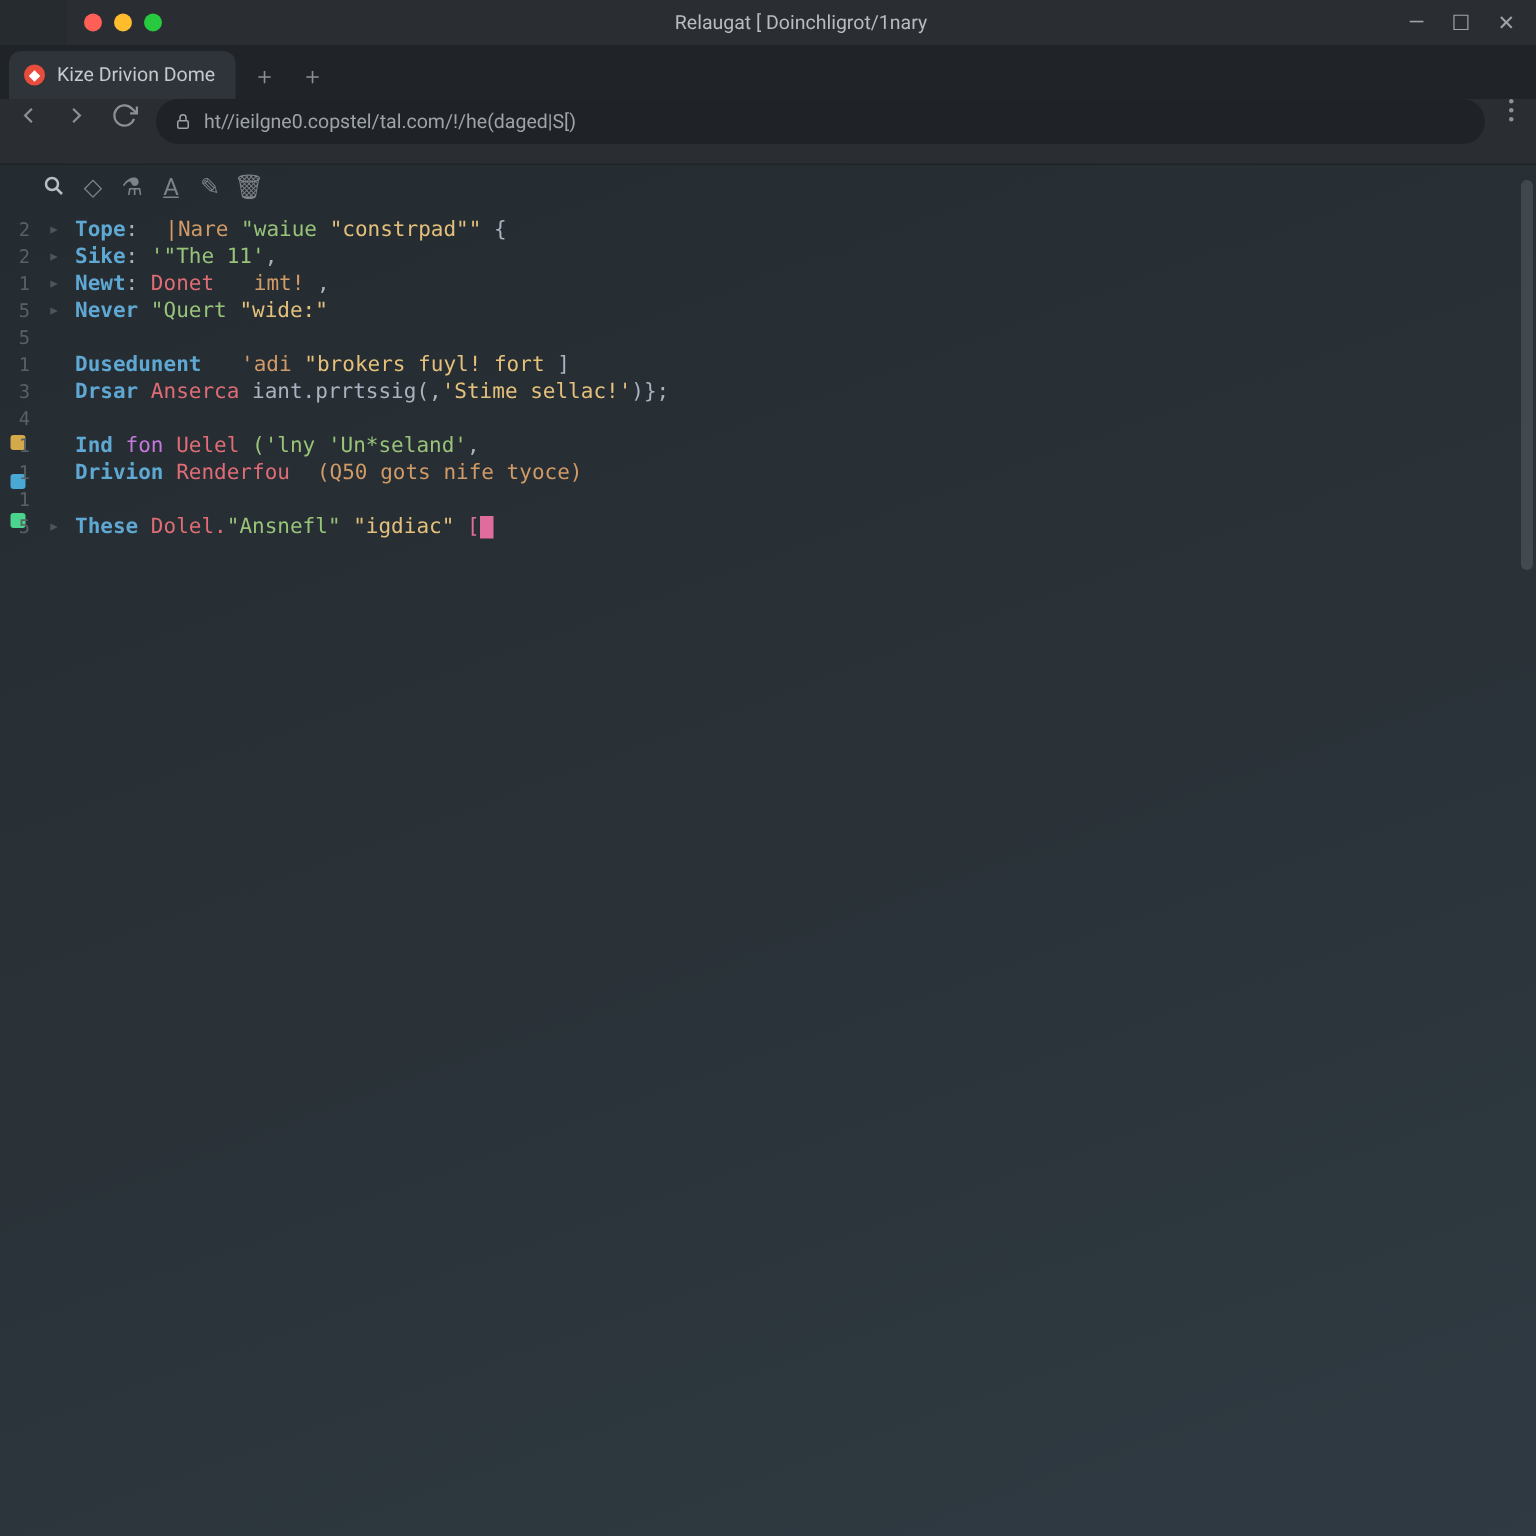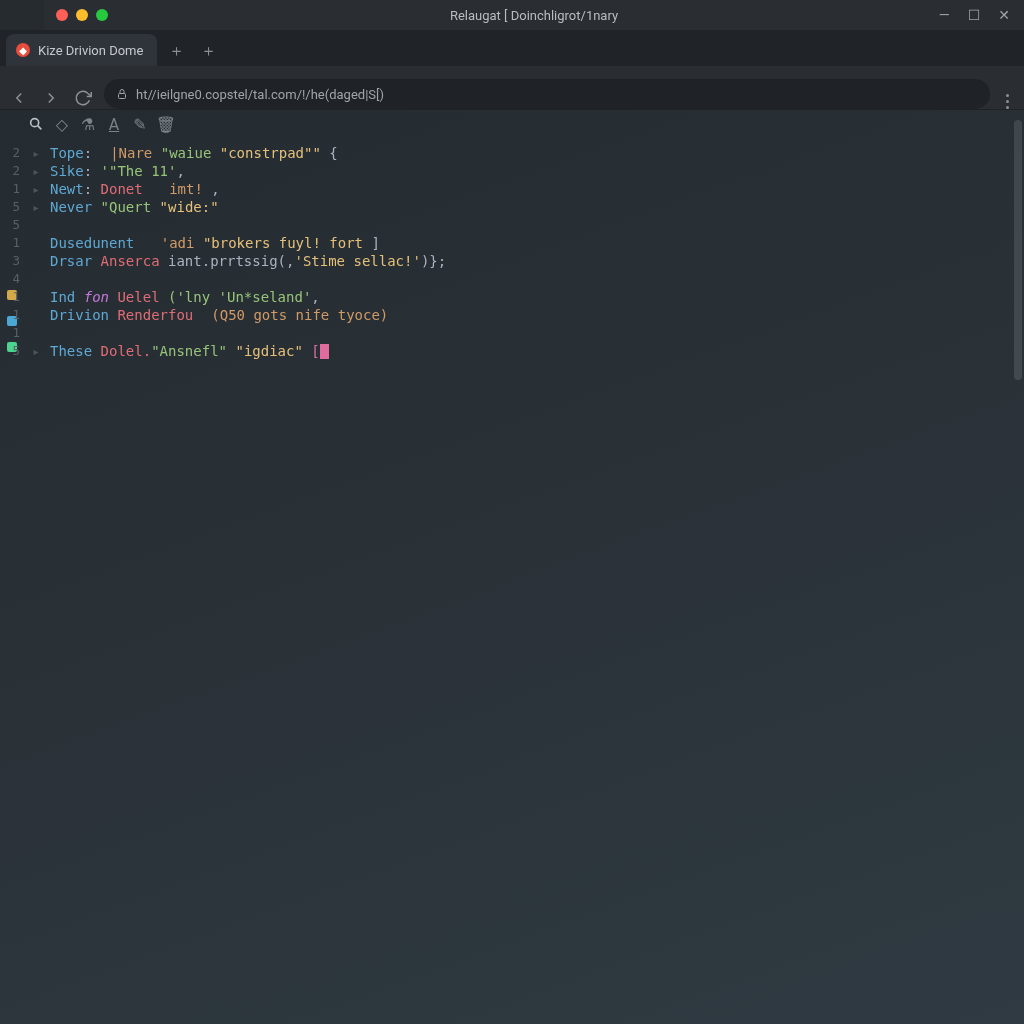--- a/index.html
+++ b/index.html
@@ -15,21 +15,21 @@
   .tl-green { background: #27c93f; }
   .title-text { position: absolute; left: 50%; transform: translateX(-50%); color: #b8bcc0; font-size: 13px; }
   .win-controls { margin-left: auto; display: flex; align-items: center; gap: 18px; padding-right: 14px; color: #9ea3a8; }
   .win-ctrl { font-size: 14px; cursor: pointer; }
   
   .tabbar { height: 36px; background: #202428; display: flex; align-items: flex-end; }
   .tab { height: 32px; background: #2f343a; border-radius: 8px 8px 0 0; display: flex; align-items: center; padding: 0 14px 0 10px; gap: 8px; margin-left: 6px; color: #c5c9cd; font-size: 13px; }
   .tab-favicon { width: 14px; height: 14px; border-radius: 50%; background: #e74c3c; font-size:10px; color:#fff; display:flex; align-items:center; justify-content:center;}
   .newtab { width: 26px; height: 26px; display: flex; align-items: center; justify-content: center; color: #8a8f94; margin-left: 6px; margin-bottom: 2px; cursor: pointer; }
   
-  .urlbar-row { height: 44px; background: #2a2e33; display: flex; align-items: flex-end; padding: 0 8px; gap: 10px; border-bottom: 1px solid rgba(0,0,0,0.25);}
+  .urlbar-row { height: 44px; background: #2a2e33; display: flex; align-items: flex-start; padding: 0 8px; gap: 10px; border-bottom: 1px solid rgba(0,0,0,0.25);}
   .nav-btn { width: 22px; height: 22px; display: flex; align-items: center; justify-content: center; color: #8c9196; cursor: pointer; }
   .nav-btn svg { width: 18px; height: 18px; }
   .urlbar { flex: 1; height: 30px; background: #1f2327; border-radius: 15px; display: flex; align-items: center; padding: 0 12px; gap: 8px; color: #9fa4a9; font-size: 13px; }
   .lock { width: 12px; height: 12px; color:#9fa4a9;}
   .menu-btn { width: 4px; margin-left:6px; margin-right:6px; display:flex; flex-direction:column; gap:3px;}
   .menu-dot { width:3px; height:3px; background:#8c9196; border-radius:50%;}
   
   .content { flex: 1; display: flex; background: linear-gradient(160deg, #242c31 0%, #2a3238 50%, #2f3a42 100%); position:relative;}
   
   .editor-wrap { flex:1; display:flex; position:relative;}
@@ -37,25 +37,25 @@
   .tb-icon { width:16px; height:16px; display:flex; align-items:center; justify-content:center; cursor:pointer;}
   .tb-search svg{width:16px;height:16px;stroke:#b9bec3;}
   
   .linenums { width: 26px; padding-top: 34px; text-align: right; color: #5a6066; font-size: 12.5px; line-height: 18px; font-family: "SF Mono", Menlo, Consolas, monospace; user-select:none;}
   .linenums div{padding-right:6px;}
   .fold-stripe { width: 20px; padding-top:34px;}
   .fold-stripe .chev { color:#4e555b; font-size:10px; height:18px; display:flex; align-items:center; justify-content:center;}
   
   .code { flex:1; padding-top: 34px; padding-left: 4px; font-family: "SF Mono", Menlo, Consolas, monospace; font-size: 14px; line-height: 18px; white-space: pre; color:#c0c5ca;}
   
-  .tok-key { color: #5fa8d3; }
+  .tok-key { color: #5fa8d3; font-weight: bold; }
   .tok-key2 { color: #d19a66; margin-left: 18px; }
   .tok-str { color: #98c379; }
   .tok-str2 { color: #e5c07b; }
-  .tok-var { color: #c678dd; font-style: italic; }
+  .tok-var { color: #c678dd; }
   .tok-punc { color: #abb2bf; }
   .tok-pink { color:#e06c9e;}
   .tok-red { color:#e06c75;}
   .cursor-block { display:inline-block; width:9px; height:15px; background:#e06c9e; vertical-align:text-bottom;}
   
   .sidebar-icons { position:absolute; left:0; top:0; bottom:0; width:24px; display:flex; flex-direction:column; align-items:center; gap:16px; padding-top:180px;}
   .side-dot { width:10px;height:10px;border-radius:2px;}
   .sd1{background:#d4a94a;} .sd2{background:#4aa8d4;} .sd3{background:#4ad48e;}
   
   .scrollbar-v { position:absolute; right:2px; top:10px; width:8px; height:260px; background:rgba(180,185,190,0.18); border-radius:4px;}

